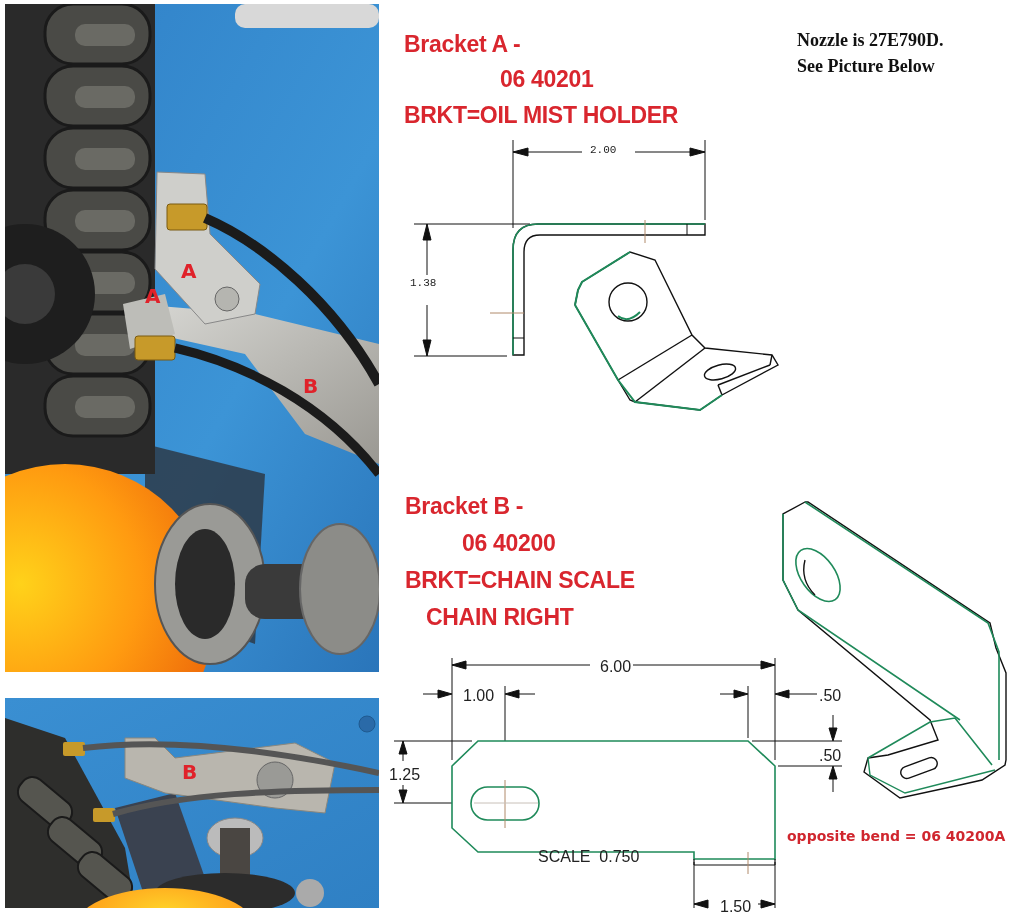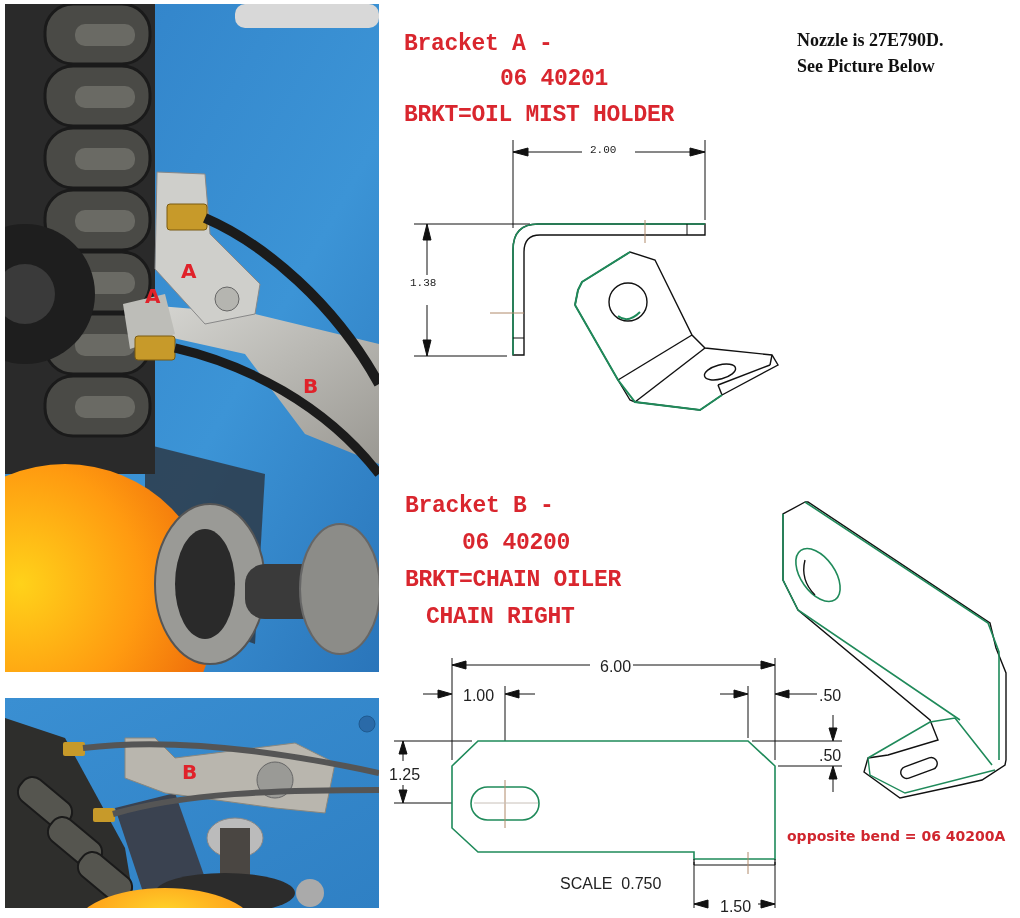--- a/index.html
+++ b/index.html
@@ -1,18 +1,18 @@
 <!DOCTYPE html>
 <html><head>
   <meta charset="utf-8">
   <style>
     html, body { margin: 0; padding: 0; background: #ffffff; }
     body { width: 1020px; height: 918px; position: relative; overflow: hidden; font-family: "DejaVu Sans", sans-serif; }
     .abs { position: absolute; }
-    .red-title { color: #d9262e; font-weight: bold; font-size: 23px; line-height: 1; white-space: nowrap; font-family: Liberation Mono, monospace; letter-spacing: -0.3px; }
+    .red-title { color: #d9262e; font-weight: bold; font-size: 23px; line-height: 1; white-space: nowrap; font-family: Liberation Sans, sans-serif; letter-spacing: -0.3px; }
     .note { color: #111; font-weight: bold; font-size: 18px; line-height: 26px; white-space: nowrap; font-family: Liberation Serif, serif; }
     .dim { font-family: "Liberation Sans", sans-serif; font-size: 16px; color: #222; white-space: nowrap; }
     .dim-lg { font-size: 11px; font-family: Liberation Mono, monospace; }
     .photo-label { color: #e0222a; font-weight: bold; font-size: 20px; font-family: "DejaVu Sans", sans-serif; }
     .red-note { color: #d0262e; font-weight: bold; font-size: 14px; white-space: nowrap; }
     svg { position: absolute; overflow: visible; }
   </style>
 </head>
 <body>
 
@@ -176,21 +176,21 @@
   </g>
   <path d="M175,175 L178,160 L182,152 L230,122" fill="none" stroke="#1f8a5a" stroke-width="2"></path>
   <path d="M175,175 L218,250 L235,272 L300,280 L322,265" fill="none" stroke="#1f8a5a" stroke-width="2"></path>
   <path d="M218,186 Q228,194 240,182" fill="none" stroke="#1f8a5a" stroke-width="2"></path>
 </svg>
 <div class="abs dim dim-lg" style="left:590px; top:144px;">2.00</div>
 <div class="abs dim dim-lg" style="left:410px; top:277px;">1.38</div>
 
 <div class="abs red-title" style="left:405px; top:495px;">Bracket B -</div>
 <div class="abs red-title" style="left:462px; top:532px;">06 40200</div>
-<div class="abs red-title" style="left:405px; top:569px;">BRKT=CHAIN OILER</div>
+<div class="abs red-title" style="left:405px; top:569px;">BRKT=CHAIN SCALE</div>
 <div class="abs red-title" style="left:426px; top:606px;">CHAIN RIGHT</div>
 
 <svg width="460" height="260" viewBox="0 0 460 260" style="left:390px; top:650px;">
   <g stroke="#111" stroke-width="1" fill="none">
 
     <line x1="62" y1="8" x2="62" y2="110"></line>
     <line x1="385" y1="8" x2="385" y2="110"></line>
     <line x1="62" y1="15" x2="200" y2="15"></line>
     <line x1="243" y1="15" x2="385" y2="15"></line>
     <polygon points="62,15 76,11 76,19" fill="#111"></polygon>
@@ -239,21 +239,21 @@
   <line x1="115" y1="130" x2="115" y2="178" stroke="#b08a6a" stroke-width="1"></line>
   <line x1="84" y1="153" x2="148" y2="153" stroke="#c8c0b8" stroke-width="1"></line>
   <line x1="358" y1="202" x2="358" y2="224" stroke="#b08a6a" stroke-width="1"></line>
 </svg>
 <div class="abs dim" style="left:600px; top:658px;">6.00</div>
 <div class="abs dim" style="left:463px; top:687px;">1.00</div>
 <div class="abs dim" style="left:819px; top:687px;">.50</div>
 <div class="abs dim" style="left:819px; top:747px;">.50</div>
 <div class="abs dim" style="left:389px; top:766px;">1.25</div>
 <div class="abs dim" style="left:720px; top:898px;">1.50</div>
-<div class="abs dim" style="left:538px; top:875px; white-space:pre;margin-left:22px;">SCALE  0.750</div>
+<div class="abs dim" style="left:538px; top:848px; white-space:pre;">SCALE  0.750</div>
 
 <svg width="260" height="310" viewBox="0 0 260 310" style="left:760px; top:490px;">
   <path d="M45,12 L23,24 L23,90 L38,120 L170,230 L178,250 L128,265 L108,268 L104,282 L140,308 L200,295 L222,290 L245,275 L246,270 L246,183 L236,158 L230,133 L48,12 Z" fill="#fff" stroke="#111" stroke-width="1.4"></path>
   <path d="M23,24 L23,90 L38,120 L200,230 M45,12 L228,133 L239,162 L239,270" fill="none" stroke="#1f8a5a" stroke-width="1.6"></path>
   <path d="M108,268 L170,232 L195,228 L232,275" fill="none" stroke="#1f8a5a" stroke-width="1.6"></path>
   <path d="M108,268 L110,285 L145,303 L235,280" fill="none" stroke="#1f8a5a" stroke-width="1.4"></path>
   <ellipse cx="58" cy="85" rx="17" ry="30" transform="rotate(-35 58 85)" fill="#fff" stroke="#1f8a5a" stroke-width="1.6"></ellipse>
   <path d="M45,70 Q40,90 55,105" fill="none" stroke="#111" stroke-width="1.4"></path>
   <rect x="140" y="272" width="38" height="12" rx="6" transform="rotate(-20 159 278)" fill="#fff" stroke="#111" stroke-width="1.4"></rect>
 </svg>

